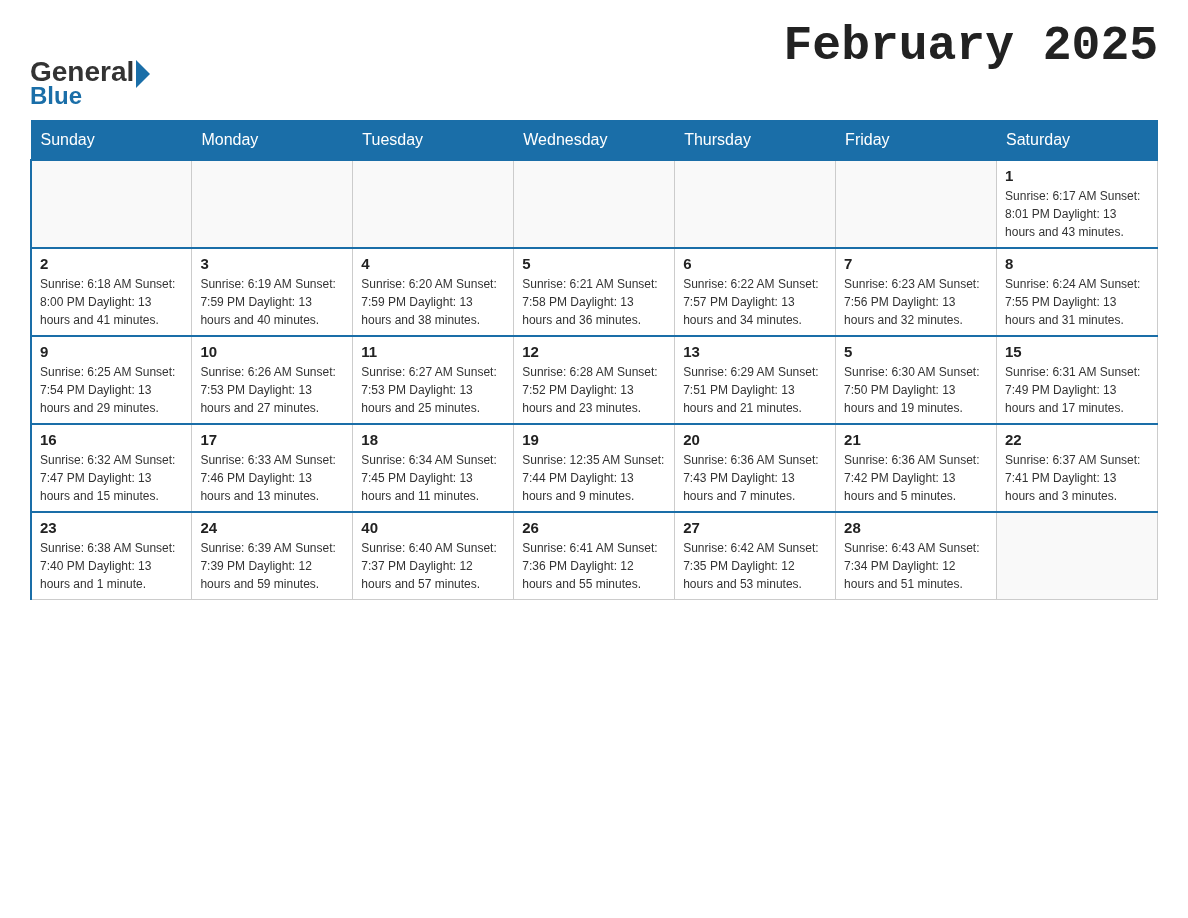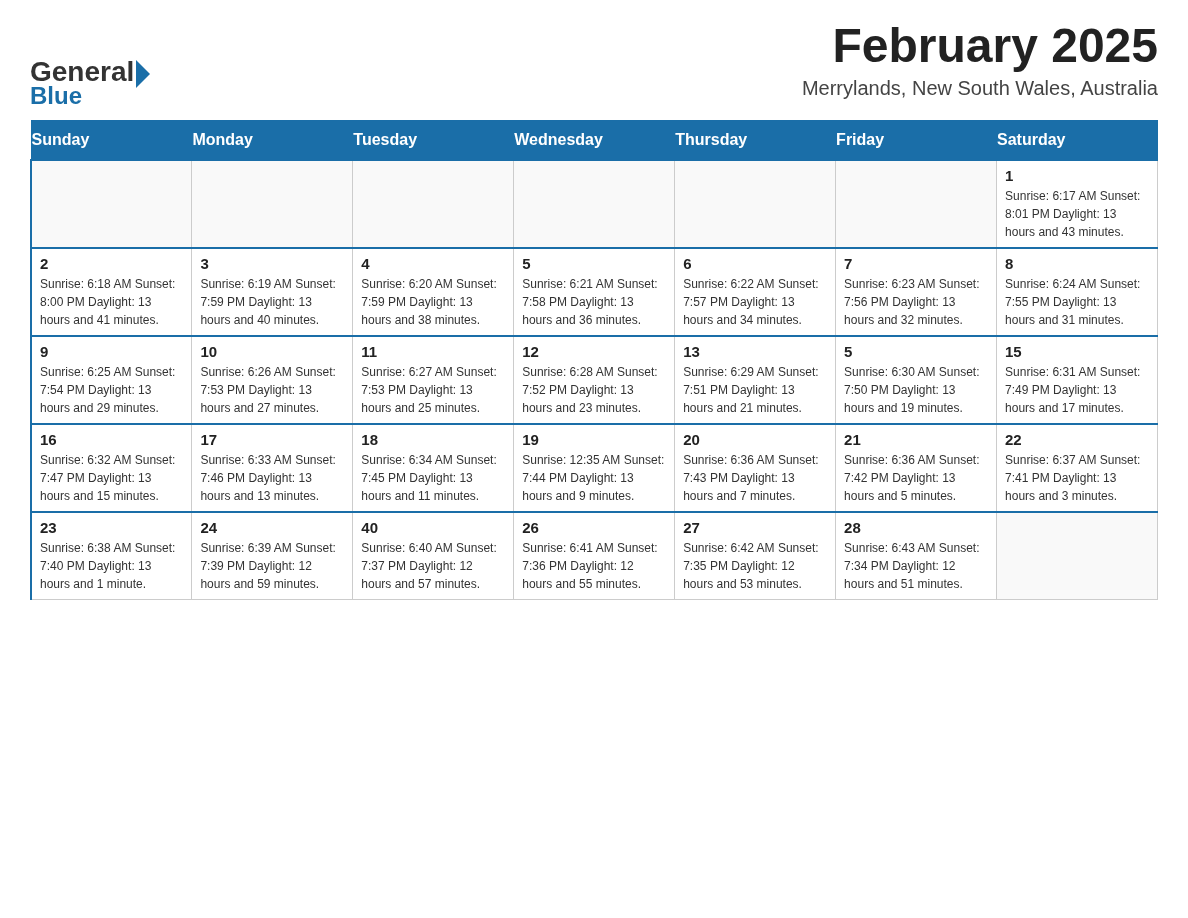--- a/index.html
+++ b/index.html
@@ -53,38 +53,39 @@
       align-items: center;
     }
     .title-block {
       text-align: right;
     }
     .title-block h1 {
       font-size: 48px;
       font-weight: bold;
       color: #222;
       line-height: 1.1;
+      font-family: Liberation Mono, monospace;
     }
     .title-block h2 {
       font-size: 20px;
       font-weight: normal;
       color: #444;
       margin-top: 4px;
     }
     .calendar {
       width: 100%;
       border-collapse: collapse;
       margin-top: 8px;
     }
     .calendar thead th {
       background-color: #1a6ea8;
       color: #fff;
-      padding: 10px 0;
+      padding: 10px 9px;
       font-size: 16px;
-      font-weight: bold;
+      font-weight: normal;
       text-align: left;
       border: 1px solid #1a6ea8;
     }
     .calendar tbody td {
       vertical-align: top;
       border: 1px solid #ccc;
       padding: 6px 8px;
       width: 14.28%;
       min-height: 110px;
     }
@@ -117,21 +118,20 @@
     <div class="logo-block">
       <div class="logo-top-row">
         <span class="logo-text-general">General</span>
         <span class="logo-arrow"></span>
       </div>
       <span class="logo-text-blue">Blue</span>
     </div>
   </div>
   <div class="title-block">
     <h1>February 2025</h1>
-    <h2>Merrylands, New South Wales, Australia</h2>
   </div>
 </div>
 
 <table class="calendar">
   <thead>
     <tr>
     <th>Sunday</th>
         <th>Monday</th>
         <th>Tuesday</th>
         <th>Wednesday</th>

